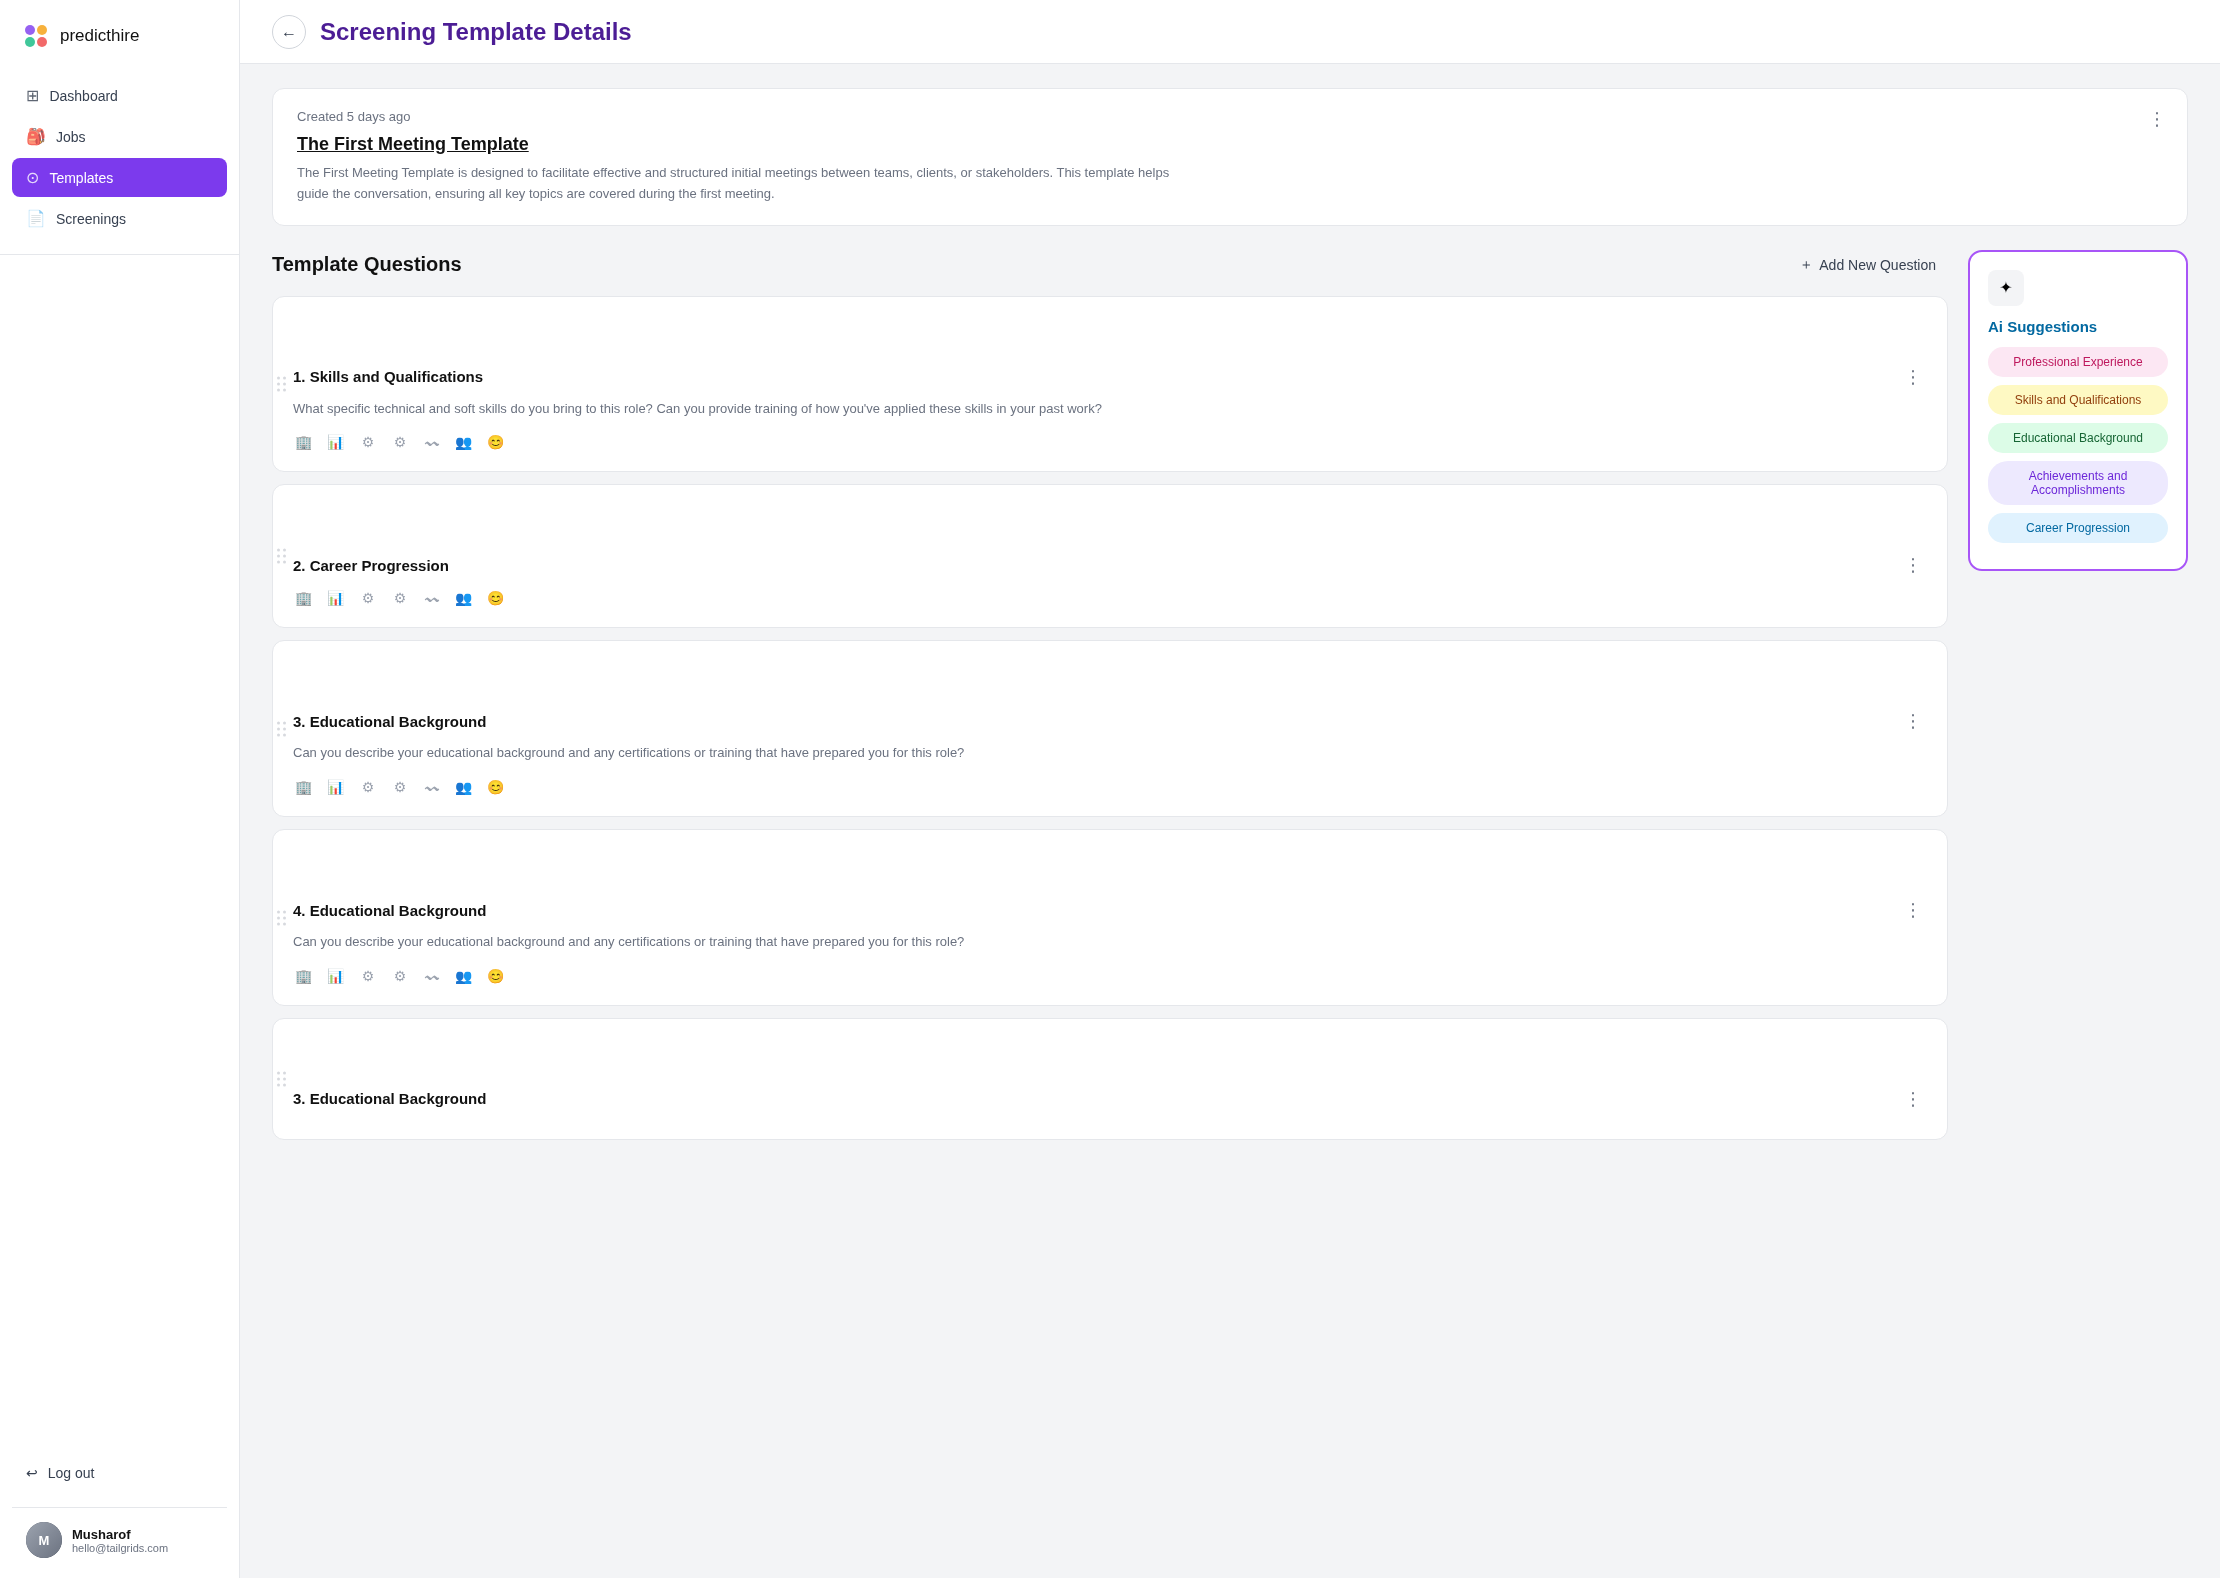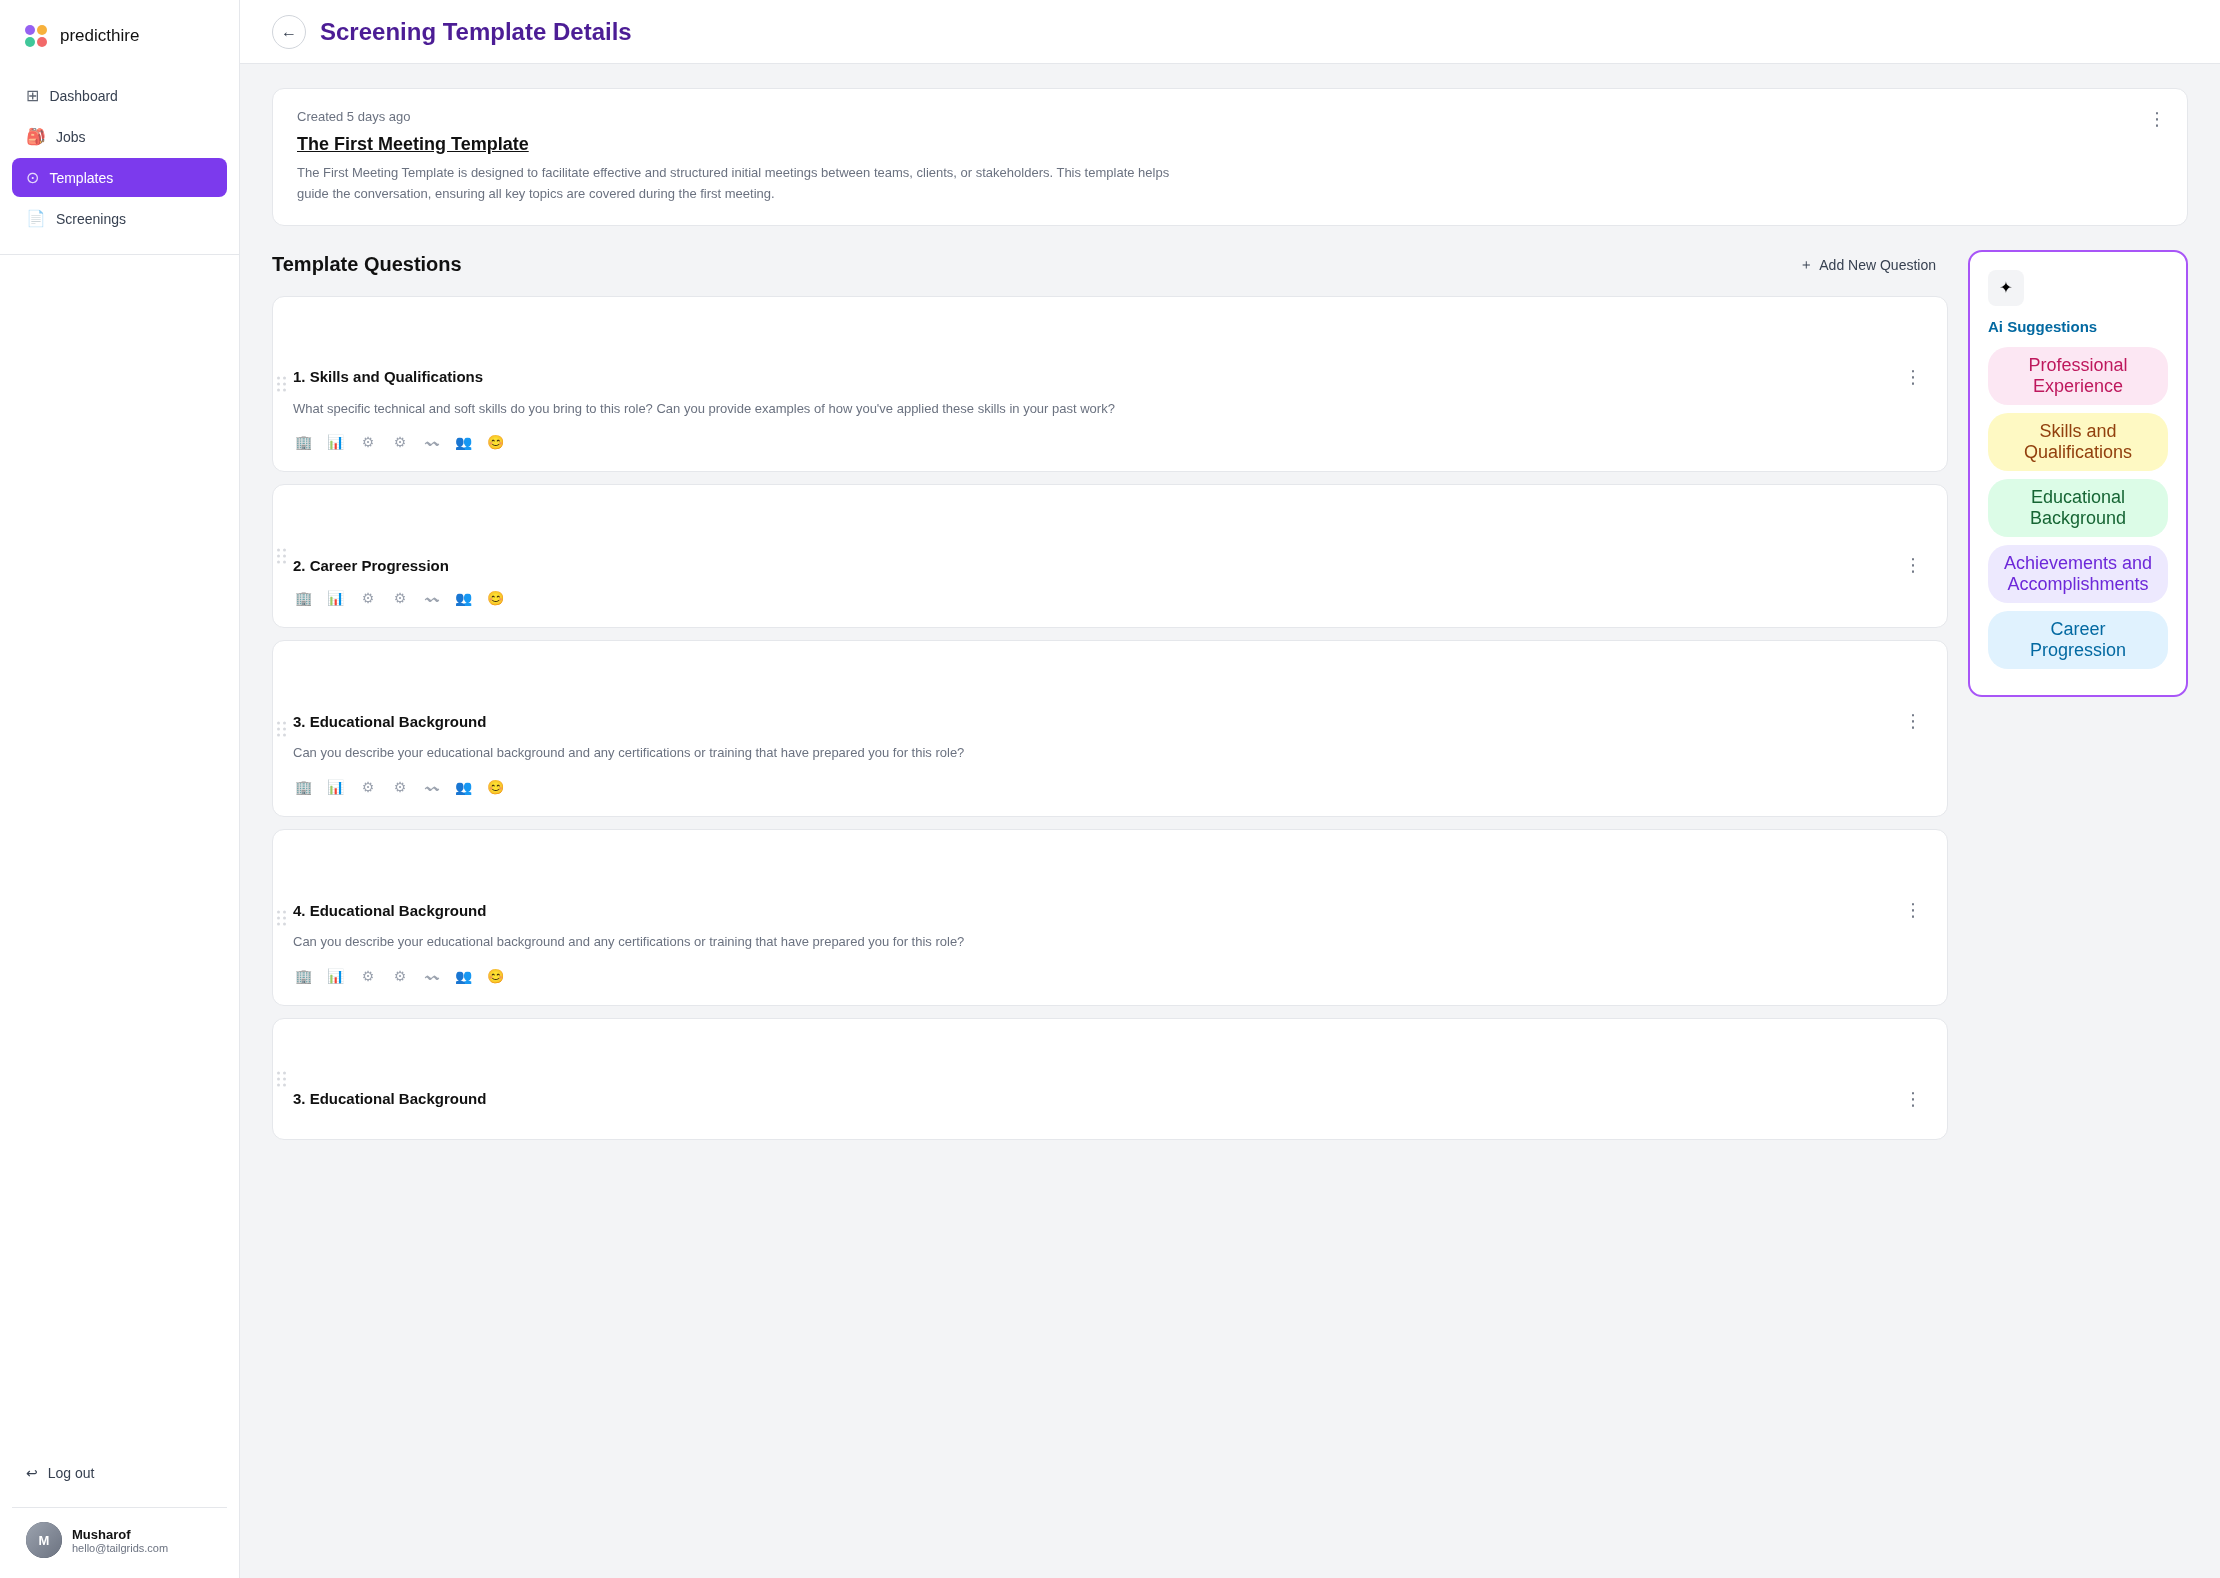--- a/index.html
+++ b/index.html
@@ -320,21 +320,21 @@
       color: #0369a1;
       margin-bottom: 12px;
     }
     .suggestion-chip {
       display: block;
       width: 100%;
       padding: 8px 14px;
       border-radius: 20px;
       border: none;
       cursor: pointer;
-      font-size: 18px;
+      font-size: 12px;
       font-weight: 500;
       margin-bottom: 8px;
       text-align: center;
     }
     .chip-pink { background: #fce7f3; color: #be185d; }
     .chip-yellow { background: #fef9c3; color: #92400e; }
     .chip-green { background: #dcfce7; color: #166534; }
     .chip-purple { background: #ede9fe; color: #6d28d9; }
     .chip-blue { background: #e0f2fe; color: #0369a1; }
   </style>
@@ -431,21 +431,21 @@
                 <div class="drag-dot"></div>
               </div>
           </div>
           <div class="question-card-header">
             <span class="question-number">
               <span>1.</span>
               <span>Skills and Qualifications</span>
             </span>
             <div class="question-menu-btn">⋮</div>
           </div>
-          <div class="question-text">What specific technical and soft skills do you bring to this role? Can you provide examples of how you've applied these skills in your past work?</div>
+          <div class="question-text">What specific technical and soft skills do you bring to this role? Can you provide training of how you've applied these skills in your past work?</div>
           <div class="question-icons">
             <span class="q-icon">🏢</span>
             <span class="q-icon">📊</span>
             <span class="q-icon">⚙</span>
             <span class="q-icon">⚙</span>
             <span class="q-icon">〰</span>
             <span class="q-icon">👥</span>
             <span class="q-icon">😊</span>
           </div>
         </div>

